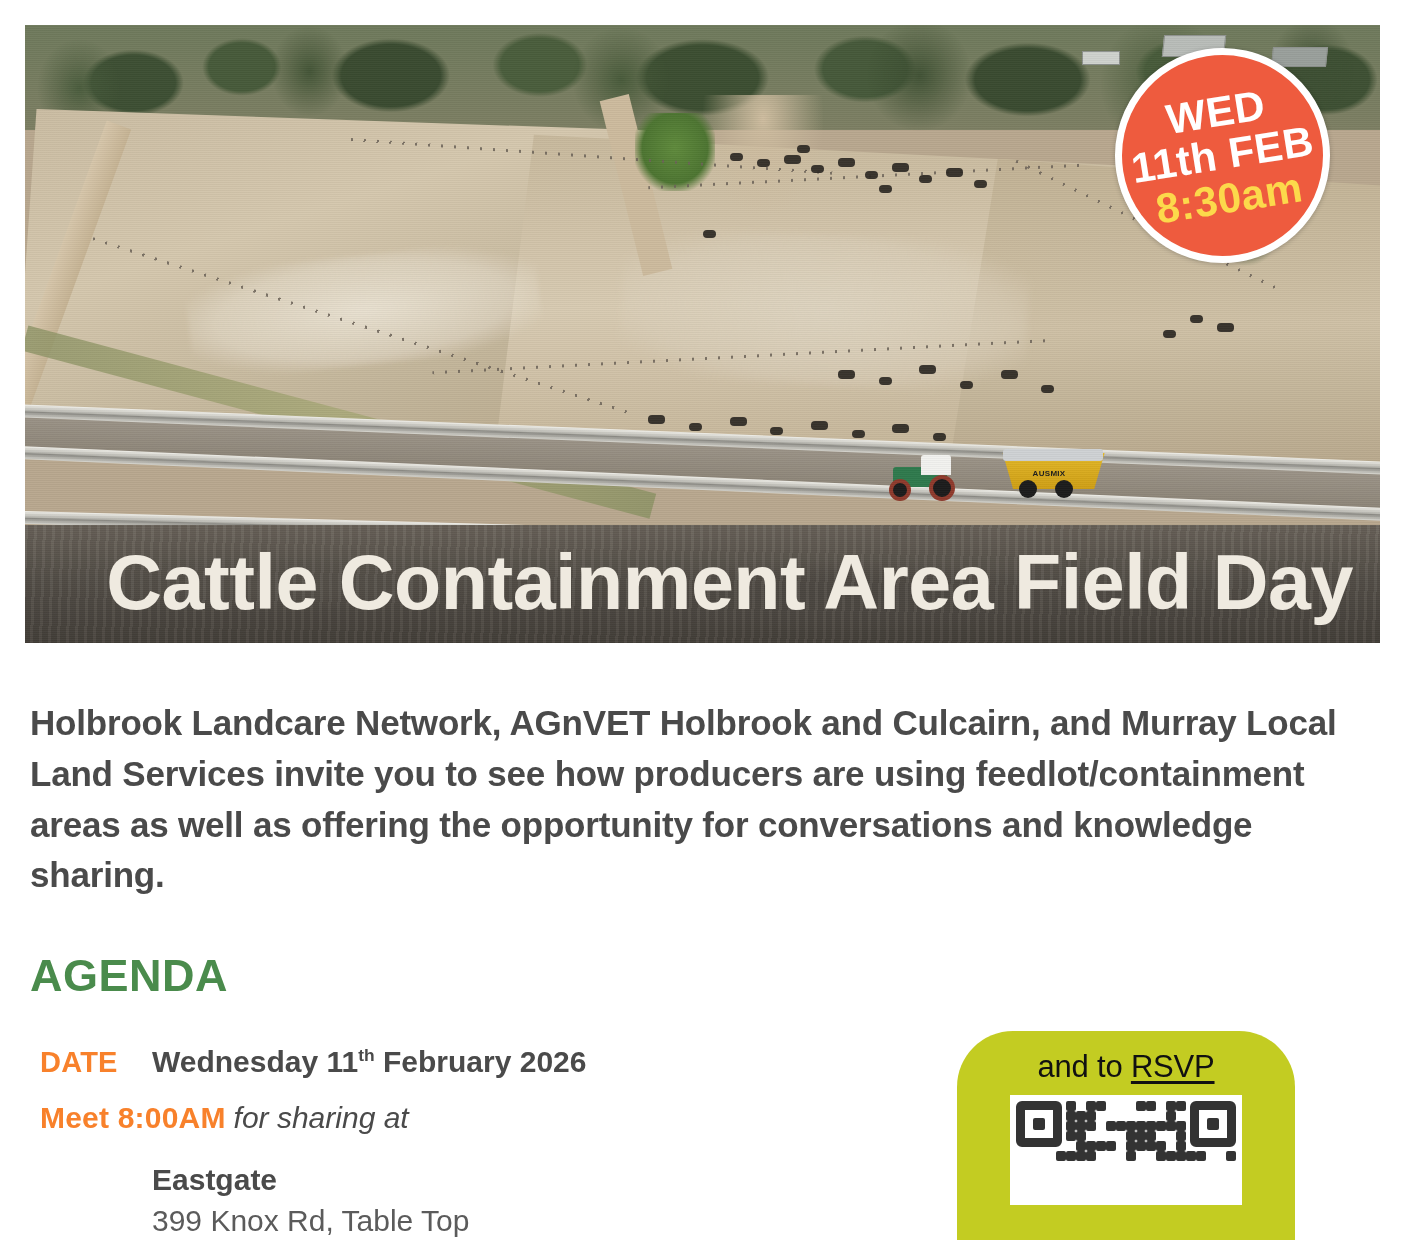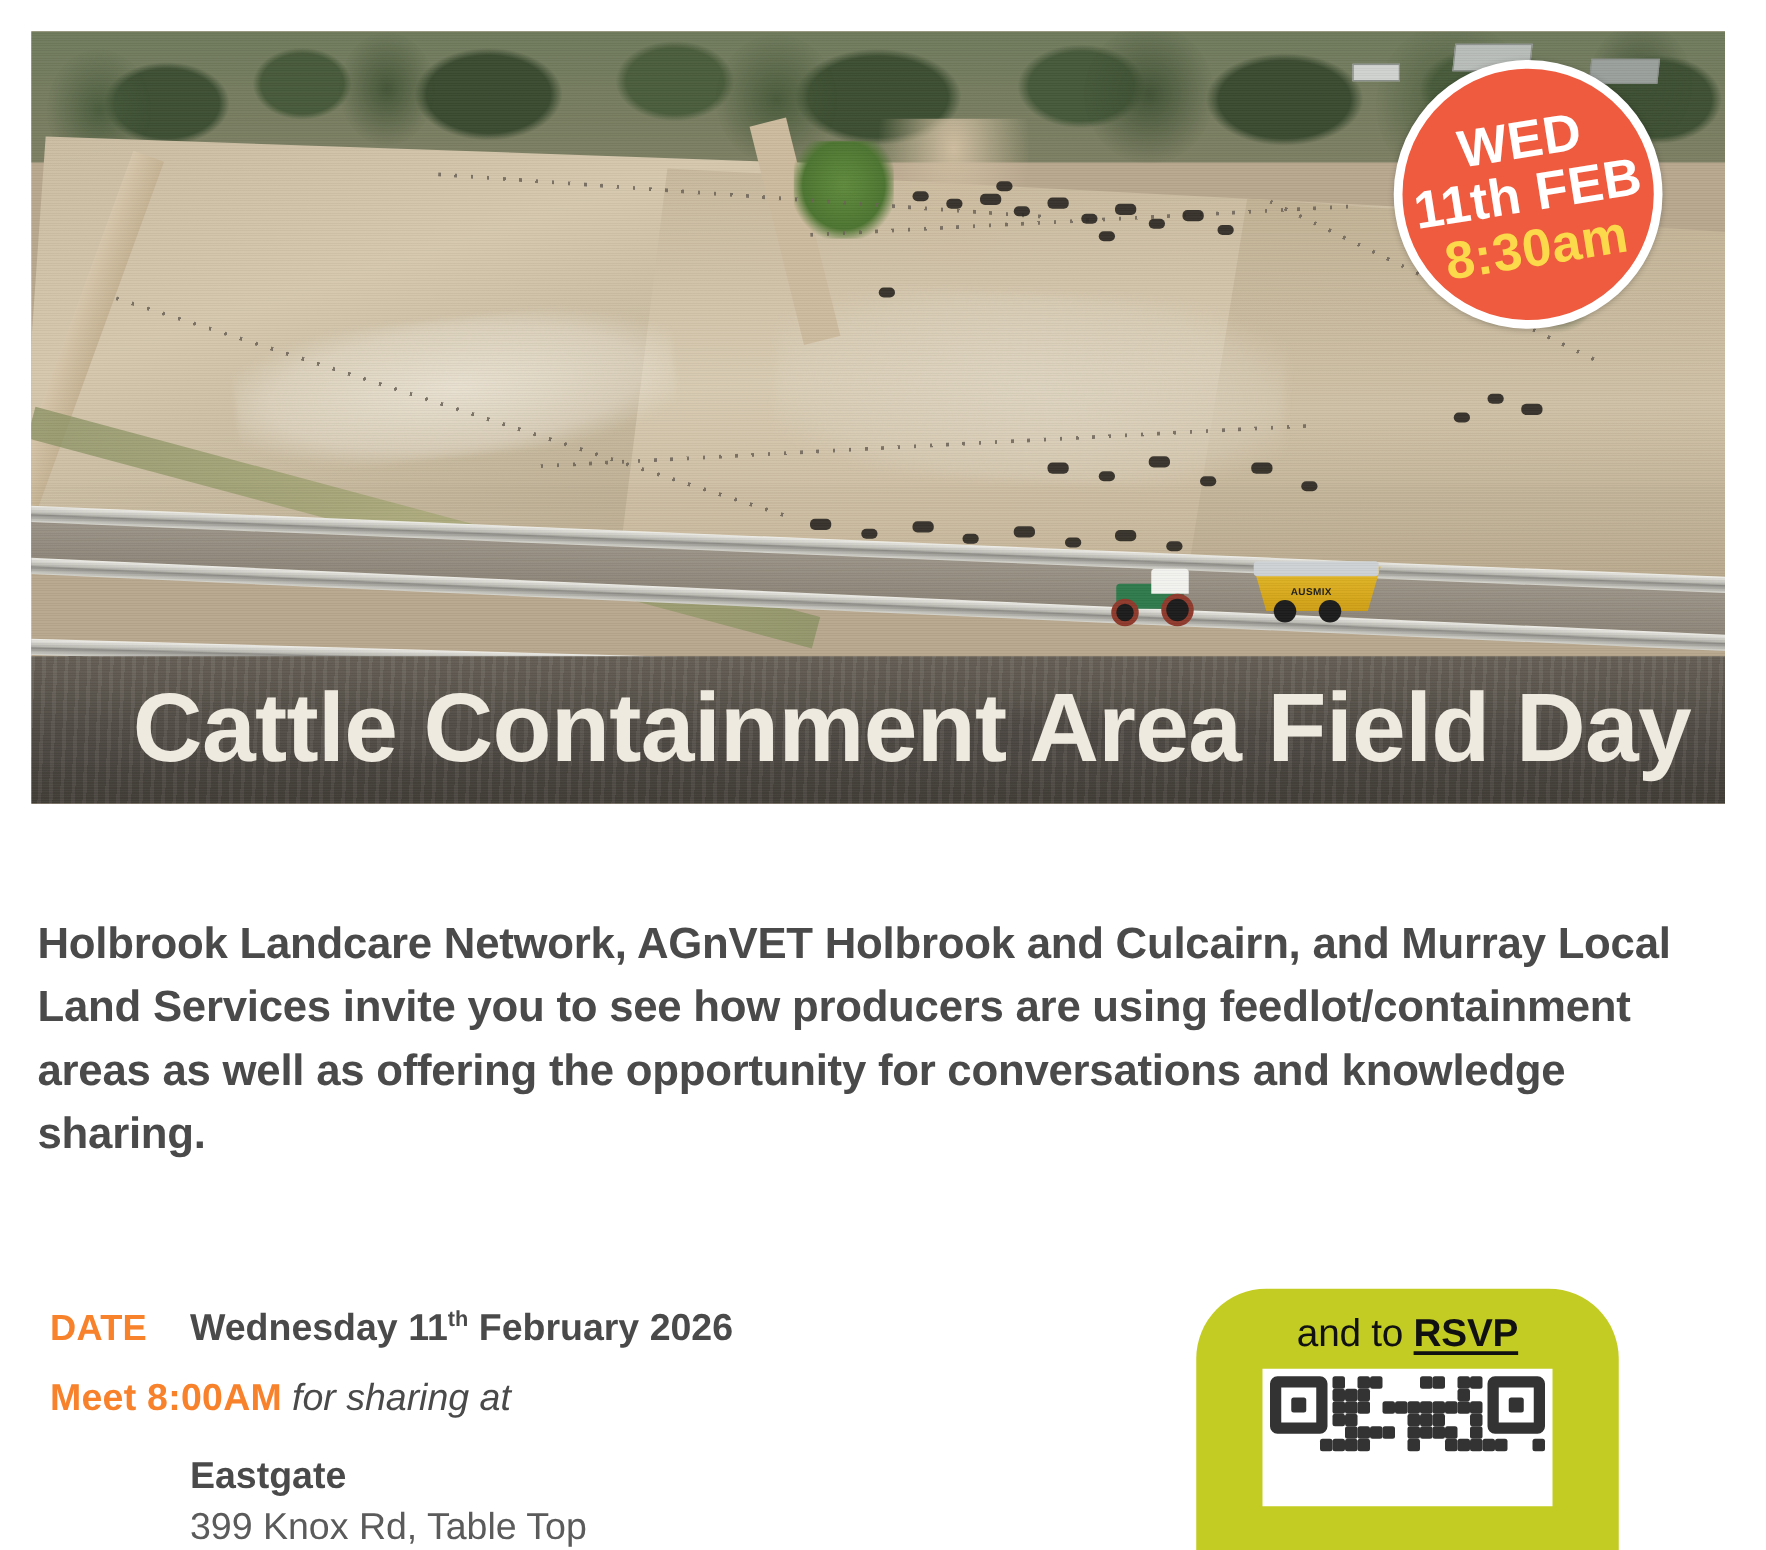--- a/index.html
+++ b/index.html
@@ -189,21 +189,21 @@
     transform:rotate(-9deg);
     box-shadow:0 1px 5px rgba(0,0,0,.22);
   }
   .badge-l1 { font-size:42px; font-weight:bold; color:#fff; line-height:1.03; letter-spacing:.5px; }
   .badge-l2 { font-size:42px; font-weight:bold; color:#fff; line-height:1.03; letter-spacing:.5px; }
   .badge-l3 { font-size:42px; font-weight:bold; color:#fcd94b; line-height:1.05; letter-spacing:.5px; }
 
   
   .intro {
     position:absolute;
-    left:30px; top:730px;
+    left:30px; top:698px;
     width:1340px;
     font-size:35px;
     font-weight:bold;
     line-height:1.45;
     color:#4a4a4a;
     letter-spacing:-0.2px;
   }
 
   .agenda-head {
     position:absolute;
@@ -241,21 +241,21 @@
     text-align:center;
     overflow:hidden;
   }
   .qr-text {
     padding-top:16px;
     font-size:31px;
     line-height:1.28;
     color:#111111;
     letter-spacing:-.2px;
   }
-  .qr-text b { font-weight:bold; text-decoration:underline; text-underline-offset:4px; }
+  .qr-text b { font-weight:normal; text-decoration:underline; text-underline-offset:4px; }
   .qr-code {
     margin: 8px auto 0;
     width:232px; height:110px;
     background:#ffffff;
     position:relative;
     overflow:hidden;
   }
   .qr-grid {
     position:absolute; left:6px; top:6px; width:220px; height:104px;
     display:grid;
@@ -370,20 +370,21 @@
   </div>
 
   <div class="badge">
     <div class="badge-l1">WED</div>
     <div class="badge-l2">11th FEB</div>
     <div class="badge-l3">8:30am</div>
   </div>
 
   <p class="intro">Holbrook Landcare Network, AGnVET Holbrook and Culcairn, and Murray Local Land Services invite you to see how producers are using feedlot/containment areas as well as offering the opportunity for conversations and knowledge sharing.</p>
 
+  <h2 class="agenda-head">AGENDA</h2>
 
   <div class="agenda-rows">
     <div class="row">
       <span class="lbl-date">DATE</span>
       <span class="val-date"><span>Wednesday 11</span><sup>th</sup><span> February 2026</span></span>
     </div>
 
     <div class="meet-line">
       <span class="meet-strong">Meet 8:00AM</span><span class="meet-italic">for sharing at</span>
     </div>

